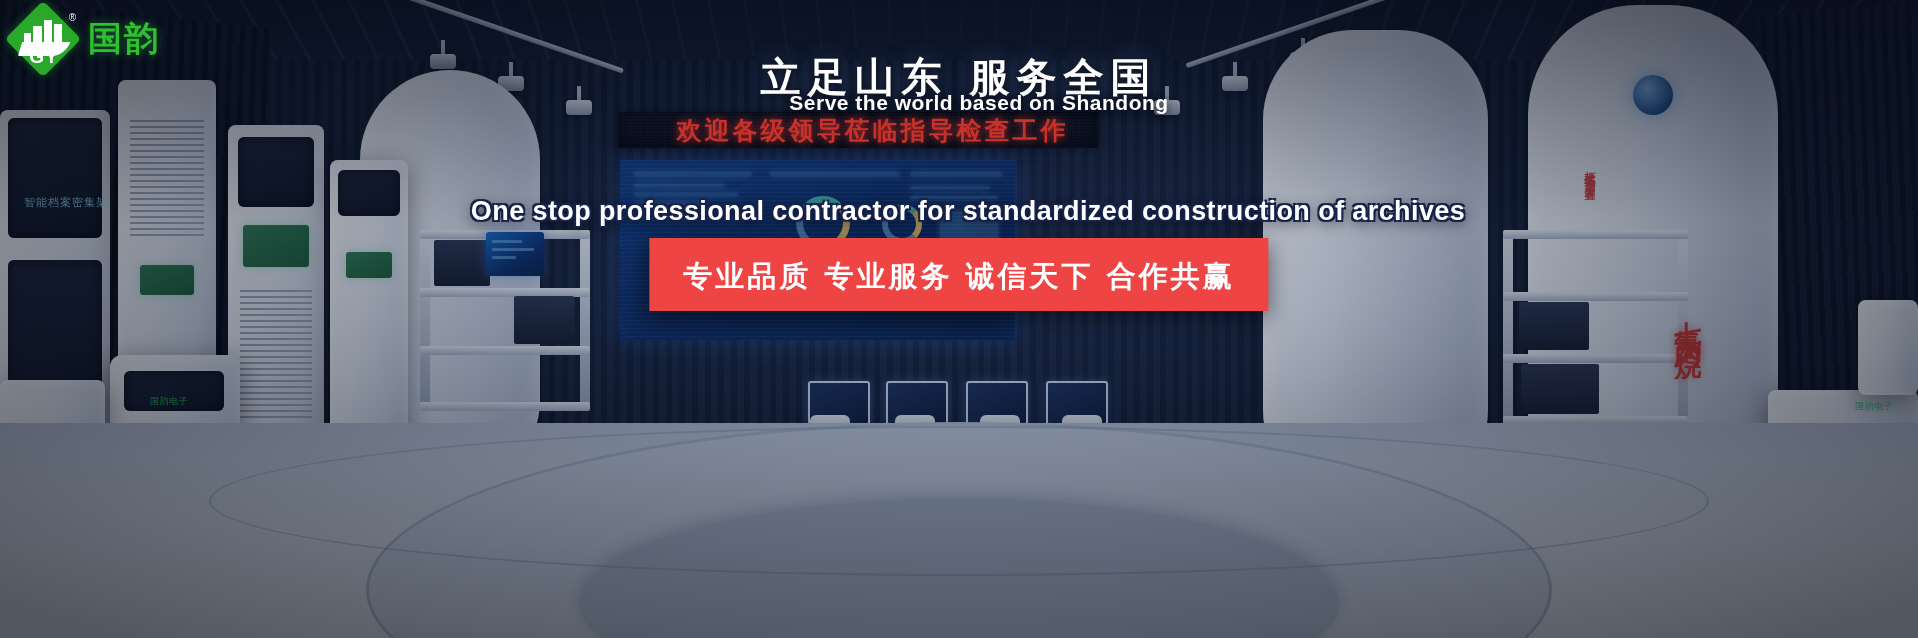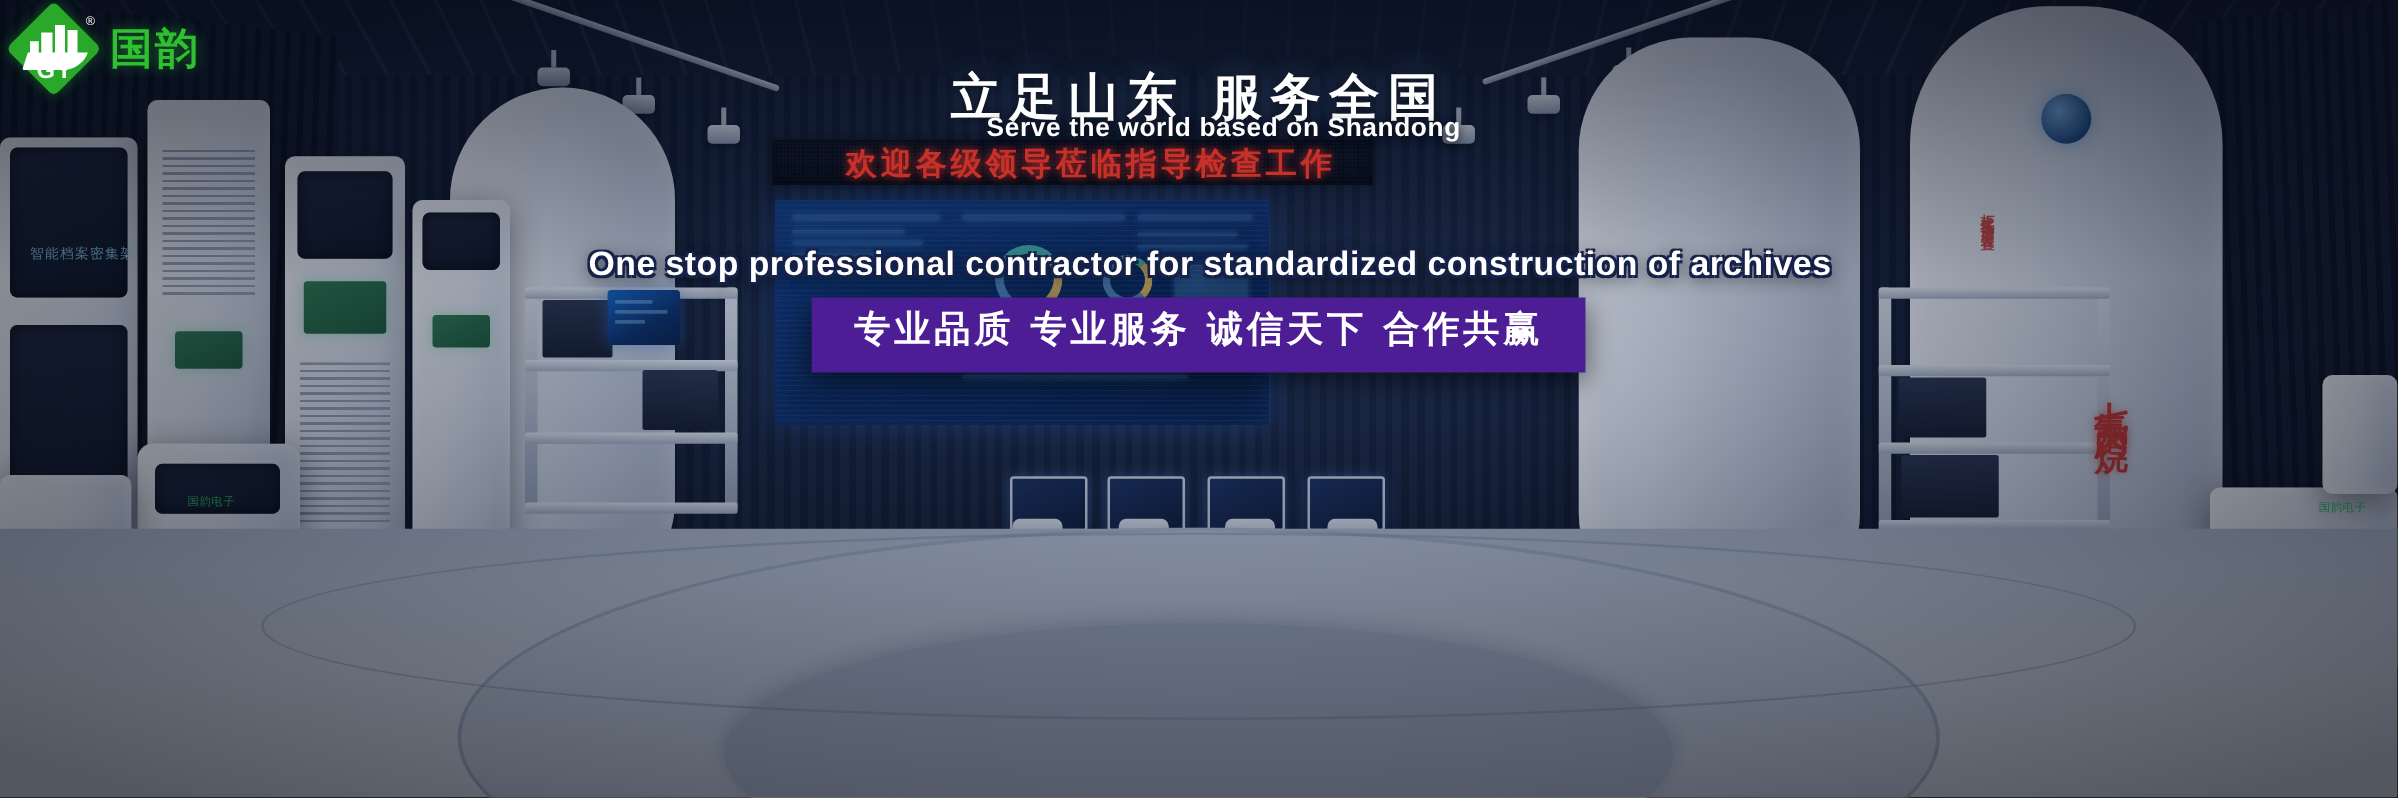--- a/index.html
+++ b/index.html
@@ -303,22 +303,22 @@
     color:#ffffff; font-size:27px; font-weight:700; letter-spacing:.4px;
     font-family:"Liberation Sans",sans-serif;
     text-shadow:
       -2px -2px 0 #16224a, 2px -2px 0 #16224a, -2px 2px 0 #16224a, 2px 2px 0 #16224a,
       0 3px 14px rgba(0,0,0,.8);
     margin-left: 18px;
   }
 
   .redbar{
     position:absolute; left:50%; transform:translateX(-50%); top:238px;
-    background:#4c1d95;
-    padding:6px 34px 14px;
+    background:#ef4444;
+    padding:19px 34px 14px;
     box-shadow:0 6px 22px rgba(0,0,0,.55);
   }
   .redbar span{
     color:#ffffff; font-size:29px; font-weight:700; letter-spacing:3px;
     font-family:"DejaVu Sans","Liberation Sans",sans-serif;
     white-space:nowrap;
   }
 
   
   .vtext{

